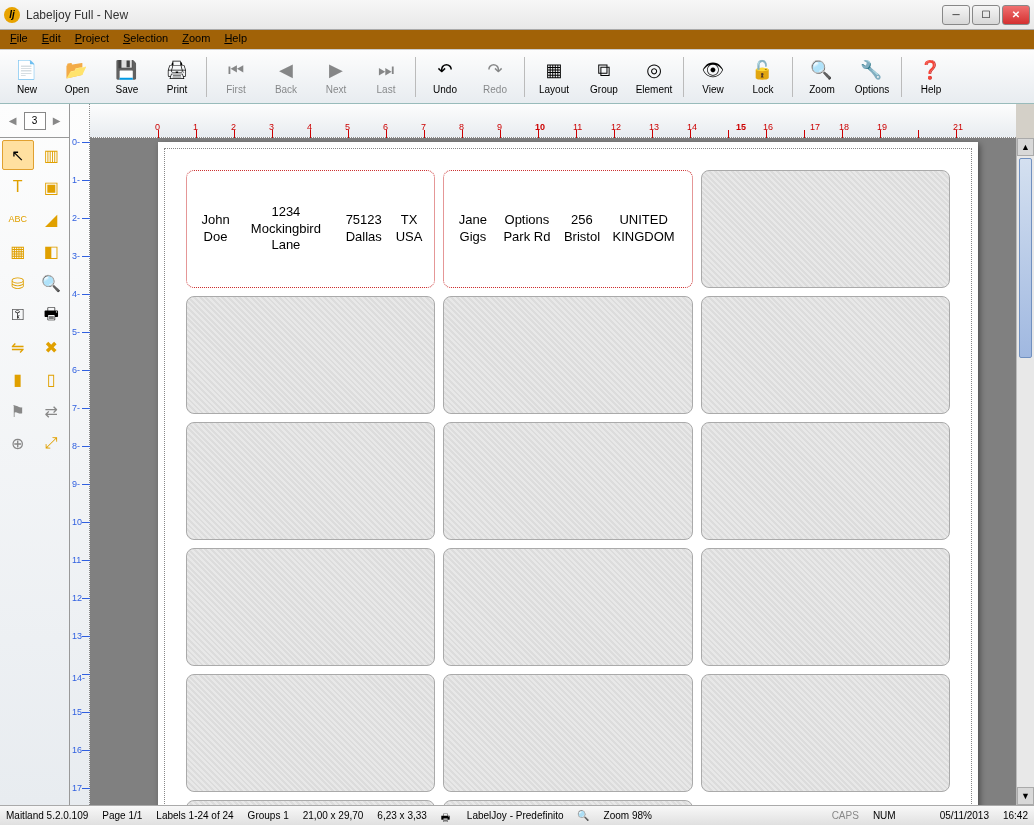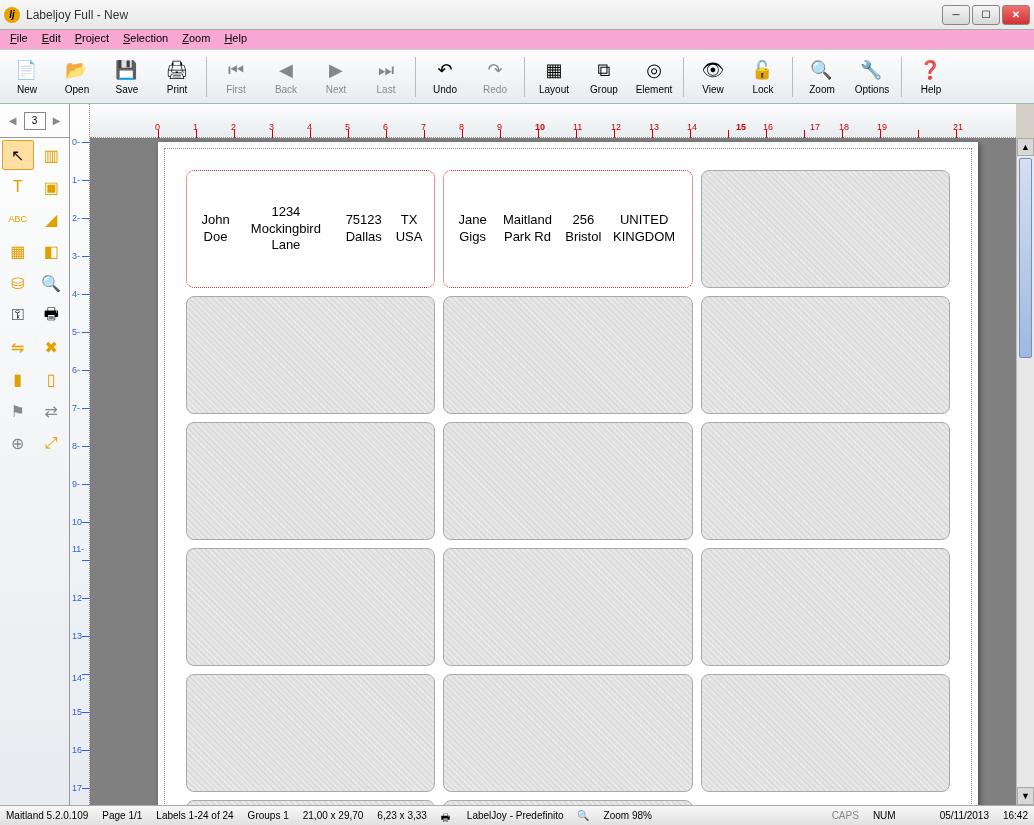--- a/index.html
+++ b/index.html
@@ -7,21 +7,21 @@
 
 
 .titlebar { height: 30px; background: linear-gradient(#f7f7f7, #e8e8e8); border-bottom: 1px solid #aaa; display: flex; align-items: center; padding: 0 4px; }
 .titlebar .app-icon { width: 16px; height: 16px; background: #e8a300; border-radius: 50%; margin-right: 6px; display:inline-flex;align-items:center;justify-content:center;font-size:10px;color:#000;font-style:italic;font-weight:bold;}
 .titlebar .title { flex: 1; color: #333; font-size: 12px; }
 .win-btns { display: flex; gap: 2px; }
 .win-btn { width: 28px; height: 20px; border: 1px solid #888; border-radius: 3px; background: linear-gradient(#f5f5f5,#d8d8d8); display:flex;align-items:center;justify-content:center;font-size:10px;}
 .win-btn.close { background: linear-gradient(#f07070,#d43030); color:#fff; font-weight:bold;}
 
 
-.menubar { height: 20px; background: #f9a8d4; display: flex; padding: 0 4px; gap: 2px; border-bottom:1px solid #ccc;}
+.menubar { height: 20px; background: #a16207; display: flex; padding: 0 4px; gap: 2px; border-bottom:1px solid #ccc;}
 .menubar .menu-item { padding: 2px 6px; cursor: default; }
 .menubar .menu-item u { text-decoration: underline; }
 
 
 .toolbar { height: 54px; background: linear-gradient(#fdfdfd,#e8ecf0); border-bottom: 1px solid #9bb; display: flex; align-items: center; padding: 2px; }
 .tb-btn { width: 48px; height: 50px; display: flex; flex-direction: column; align-items: center; justify-content: center; font-size: 10px; cursor: default; margin: 0 1px; border-radius:3px;}
 .tb-btn.disabled { opacity: 0.45; }
 .tb-icon { width: 24px; height: 24px; margin-bottom: 2px; display:flex;align-items:center;justify-content:center;font-size:18px;}
 .tb-sep { width: 1px; height: 40px; background: #bbb; margin: 0 4px; }
 
@@ -217,21 +217,21 @@
           <div class="mark" style="top: 261px;">6-</div>
           <div class="tick" style="top: 304px;"></div>
           <div class="mark" style="top: 299px;">7-</div>
           <div class="tick" style="top: 342px;"></div>
           <div class="mark" style="top: 337px;">8-</div>
           <div class="tick" style="top: 380px;"></div>
           <div class="mark" style="top: 375px;">9-</div>
           <div class="tick" style="top: 418px;"></div>
           <div class="mark" style="top: 413px;">10-</div>
           <div class="tick" style="top: 456px;"></div>
-          <div class="mark" style="top: 440px;">11-</div>
+          <div class="mark" style="top: 451px;">11-</div>
           <div class="tick" style="top: 494px;"></div>
           <div class="mark" style="top: 489px;">12-</div>
           <div class="tick" style="top: 532px;"></div>
           <div class="mark" style="top: 527px;">13-</div>
           <div class="tick" style="top: 570px;"></div>
           <div class="mark" style="top: 569px;">14-</div>
           <div class="tick" style="top: 608px;"></div>
           <div class="mark" style="top: 603px;">15-</div>
           <div class="tick" style="top: 646px;"></div>
           <div class="mark" style="top: 641px;">16-</div>
@@ -293,21 +293,21 @@
         <div class="page-margin"></div>
         <div class="label-grid" id="labelgrid">
             <div class="label filled">
               <div>John Doe</div>
               <div>1234 Mockingbird Lane</div>
               <div>75123 Dallas</div>
               <div>TX USA</div>
             </div>
             <div class="label filled">
               <div>Jane Gigs</div>
-              <div>Maitland Park Rd</div>
+              <div>Options Park Rd</div>
               <div>256 Bristol</div>
               <div>UNITED KINGDOM</div>
             </div>
             <div class="label"></div>
             <div class="label"></div>
             <div class="label"></div>
             <div class="label"></div>
             <div class="label"></div>
             <div class="label"></div>
             <div class="label"></div>

